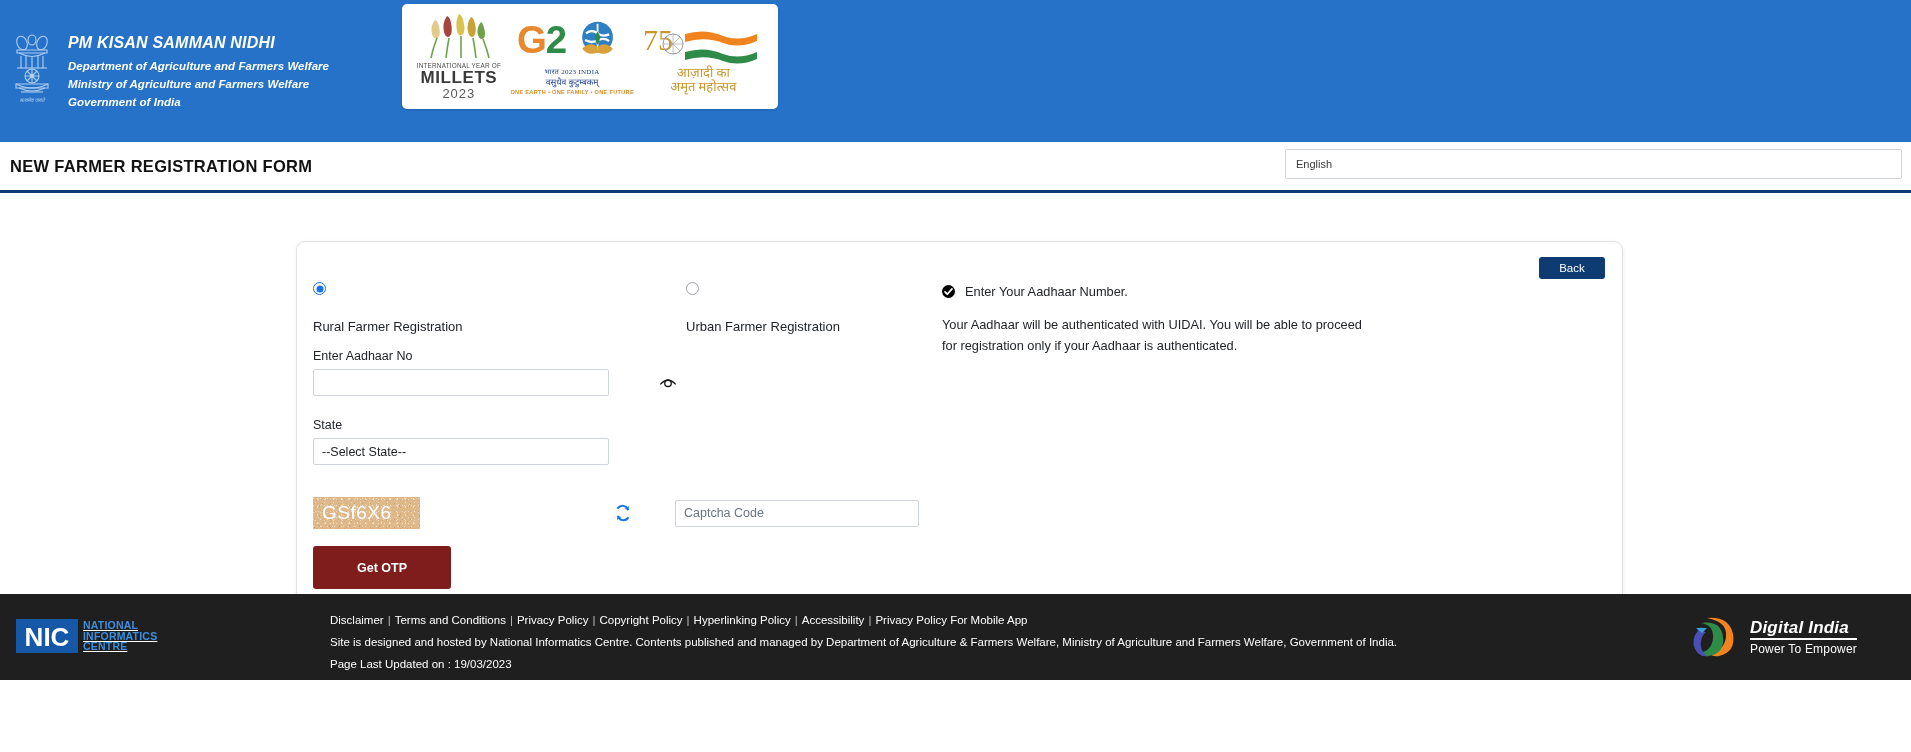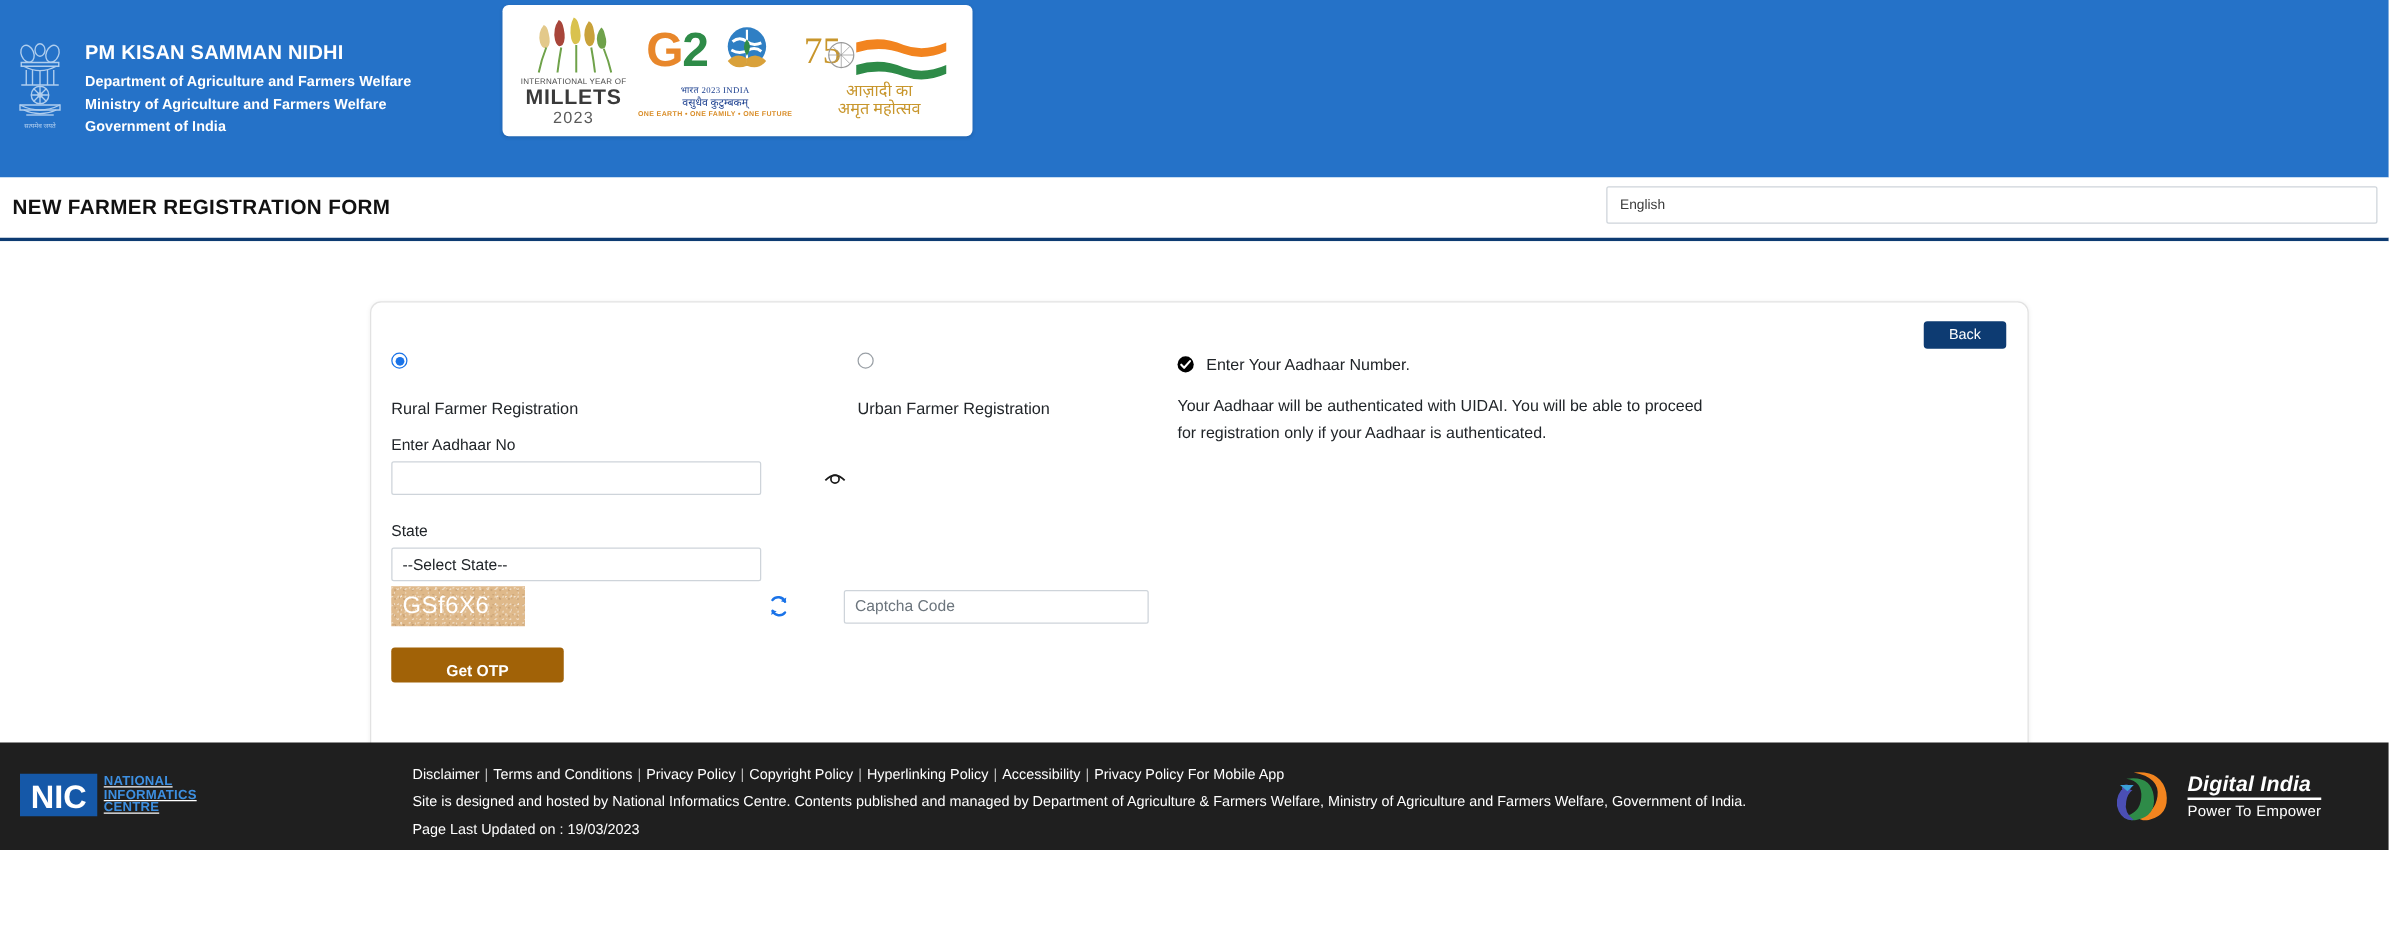--- a/index.html
+++ b/index.html
@@ -18,20 +18,21 @@
     height: 142px;
     background: #2572c8;
     display: flex;
     align-items: flex-start;
   }
   .brand {
     display: flex;
     align-items: flex-start;
     padding: 30px 0 0 10px;
     gap: 14px;
+    font-style: italic;
   }
   .emblem {
     width: 44px;
     height: 78px;
     flex: 0 0 44px;
     position: relative;
     opacity: .92;
   }
   .emblem svg { display:block; }
   .brand-text { color: #ffffff; line-height: 1.0; padding-top: 5px; }
@@ -192,21 +193,21 @@
     border: 1px solid #ced4da;
     border-radius: 2px;
     background: #ffffff;
     font-size: 12.5px;
     font-family: "Liberation Sans", sans-serif;
     padding: 0 8px;
     color: #212529;
     -webkit-appearance: none; appearance: none;
   }
 
-  .captcha-row { display:flex; align-items:center; margin-top: 4px; }
+  .captcha-row { display:flex; align-items:center; margin-top: 32px; }
   .captcha-img {
     width: 107px; height: 32px;
     background-color: #dfb98a;
     background-image:
       radial-gradient(circle at 10% 20%, rgba(255,255,255,.55) 0.6px, transparent 0.7px),
       radial-gradient(circle at 30% 60%, rgba(255,255,255,.5) 0.6px, transparent 0.7px),
       radial-gradient(circle at 55% 25%, rgba(255,255,255,.5) 0.6px, transparent 0.7px),
       radial-gradient(circle at 75% 70%, rgba(255,255,255,.5) 0.6px, transparent 0.7px),
       radial-gradient(circle at 90% 40%, rgba(255,255,255,.5) 0.6px, transparent 0.7px),
       radial-gradient(circle at 20% 85%, rgba(160,120,80,.35) 0.6px, transparent 0.7px),
@@ -234,22 +235,22 @@
     font-size: 12.5px;
     font-family: "Liberation Sans", sans-serif;
     padding: 0 8px;
     color: #212529;
     background:#fff;
   }
   .captcha-input::placeholder { color:#6c757d; }
 
   .otp-btn {
     margin-top: 17px;
-    width: 138px; height: 28px;
-    background: #a16207;
+    width: 138px; height: 43px;
+    background: #7f1d1d;
     color: #ffffff;
     border: none;
     border-radius: 3px;
     font-size: 12.5px;
     font-weight: bold;
     font-family: "Liberation Sans", sans-serif;
     cursor: pointer;
     padding: 12px;
   }
 

